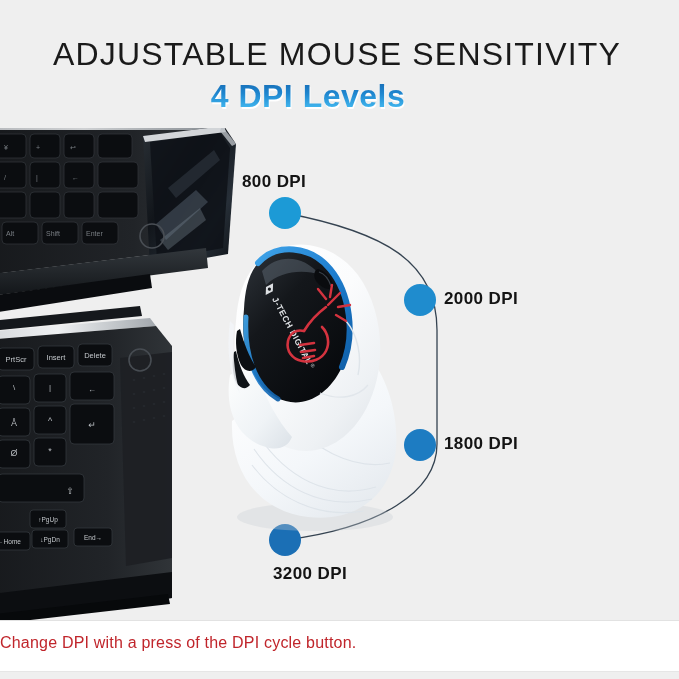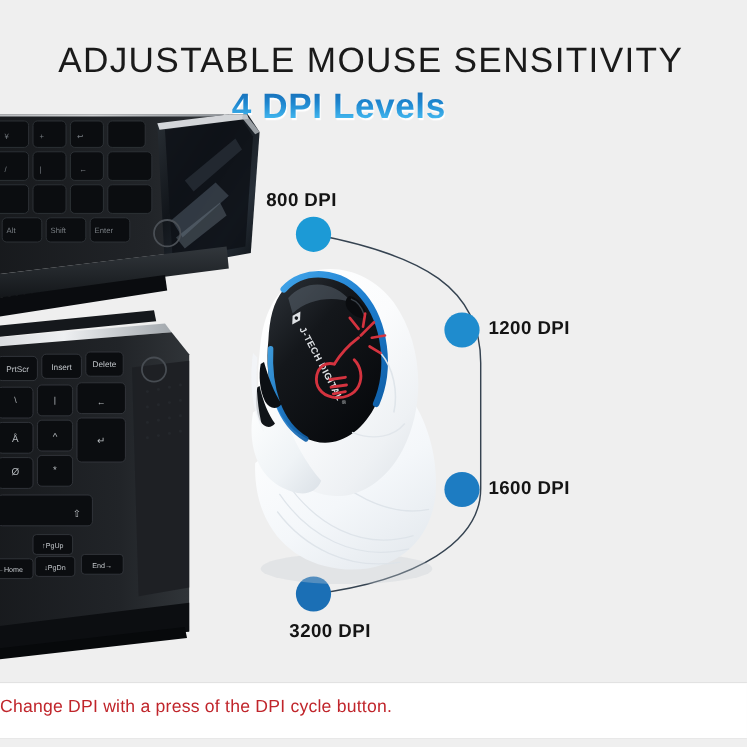--- a/index.html
+++ b/index.html
@@ -31,21 +31,21 @@
     white-space:nowrap;
     background-image:linear-gradient(180deg,#1464ad 0%,#1e86cf 42%,#3fb3ec 78%,#7fd0f4 100%);
     -webkit-background-clip:text;
     background-clip:text;
     color:transparent;
     -webkit-text-fill-color:transparent;
     filter:drop-shadow(1.5px 2px 0 rgba(255,255,255,0.95));
   }
 
   
-  .laptop-layer{position:absolute;left:0;top:104px;width:240px;height:390px;}
+  .laptop-layer{position:absolute;left:0;top:128px;width:240px;height:390px;}
 
   
   .arc-layer{position:absolute;left:0;top:0;width:679px;height:679px;}
 
   .dot{
     position:absolute;border-radius:50%;
   }
   .dot-label{
     position:absolute;
     font-size:17px;
@@ -286,31 +286,31 @@
     </svg>
   </div>
 
   <div>
     <div class="dot" style="left:269px;top:197px;width:32px;height:32px;background:#1c9ad6;"></div>
     <div class="dot-label" style="left:242px;top:172px;">800 DPI</div>
   </div>
 
   <div>
     <div class="dot" style="left:404px;top:284px;width:32px;height:32px;background:#1f8cce;"></div>
-    <div class="dot-label" style="left:444px;top:289px;">1200 DPI</div>
+    <div class="dot-label" style="left:444px;top:289px;">2000 DPI</div>
   </div>
 
   <div>
     <div class="dot" style="left:404px;top:429px;width:32px;height:32px;background:#1d7cc2;"></div>
-    <div class="dot-label" style="left:444px;top:434px;">1600 DPI</div>
+    <div class="dot-label" style="left:444px;top:434px;">1800 DPI</div>
   </div>
 
   <div>
     <div class="dot" style="left:269px;top:524px;width:32px;height:32px;background:#1b6fb5;"></div>
-    <div class="dot-label" style="left:263px;top:564px;">3200 DPI</div>
+    <div class="dot-label" style="left:273px;top:564px;">3200 DPI</div>
   </div>
 
   <div class="mouse-layer">
     <svg width="230" height="310" viewBox="0 0 230 310" xmlns="http://www.w3.org/2000/svg">
       <defs>
         <linearGradient id="bodyWhite" x1="0.1" y1="0" x2="0.95" y2="1">
           <stop offset="0%" stop-color="#ffffff"></stop>
           <stop offset="45%" stop-color="#fbfcfd"></stop>
           <stop offset="78%" stop-color="#eef1f4"></stop>
           <stop offset="100%" stop-color="#dfe4e9"></stop>

